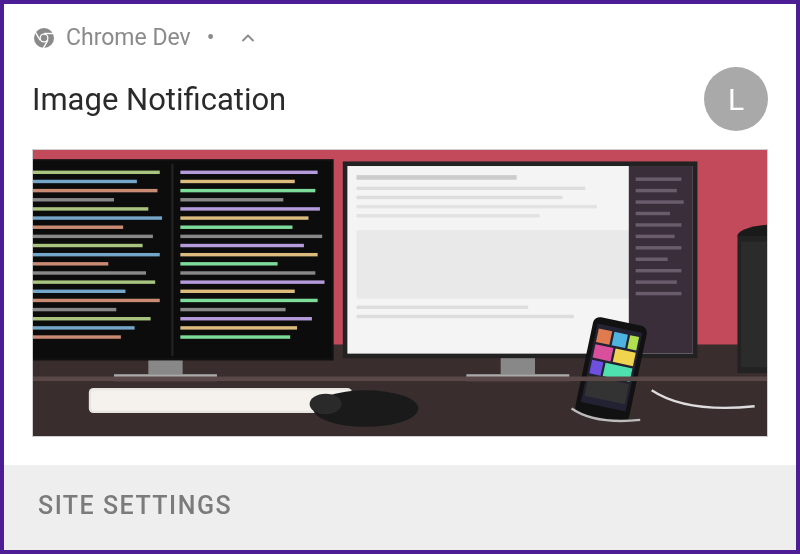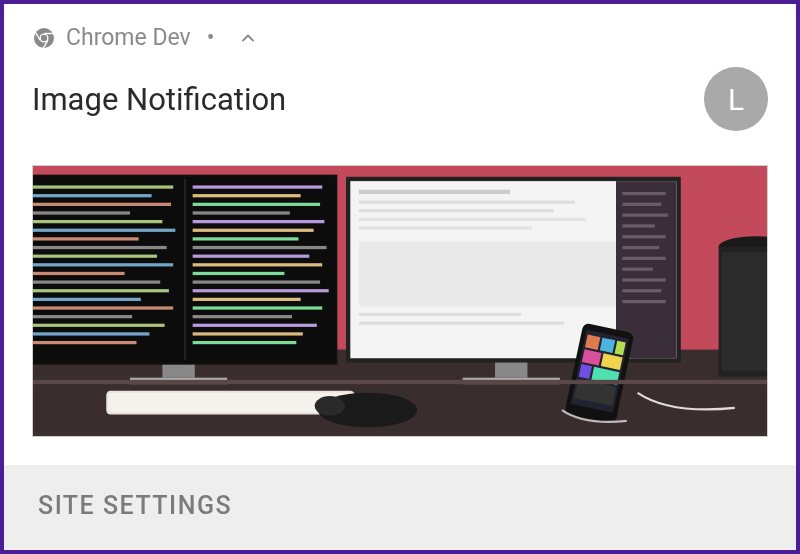--- a/index.html
+++ b/index.html
@@ -25,21 +25,21 @@
     }
     .dot-sep { margin: 0 6px; }
     .chevron {
       margin-left: 8px;
       display: inline-flex;
     }
     .title-row {
       display: flex;
       align-items: center;
       justify-content: space-between;
-      padding: 10px 28px 34px 28px;
+      padding: 10px 28px 18px 28px;
     }
     .title {
       font-size: 31px;
       color: #2a2a2a;
       font-weight: 400;
     }
     .avatar {
       width: 64px; height: 64px;
       border-radius: 50%;
       background: #a9a9a9;

